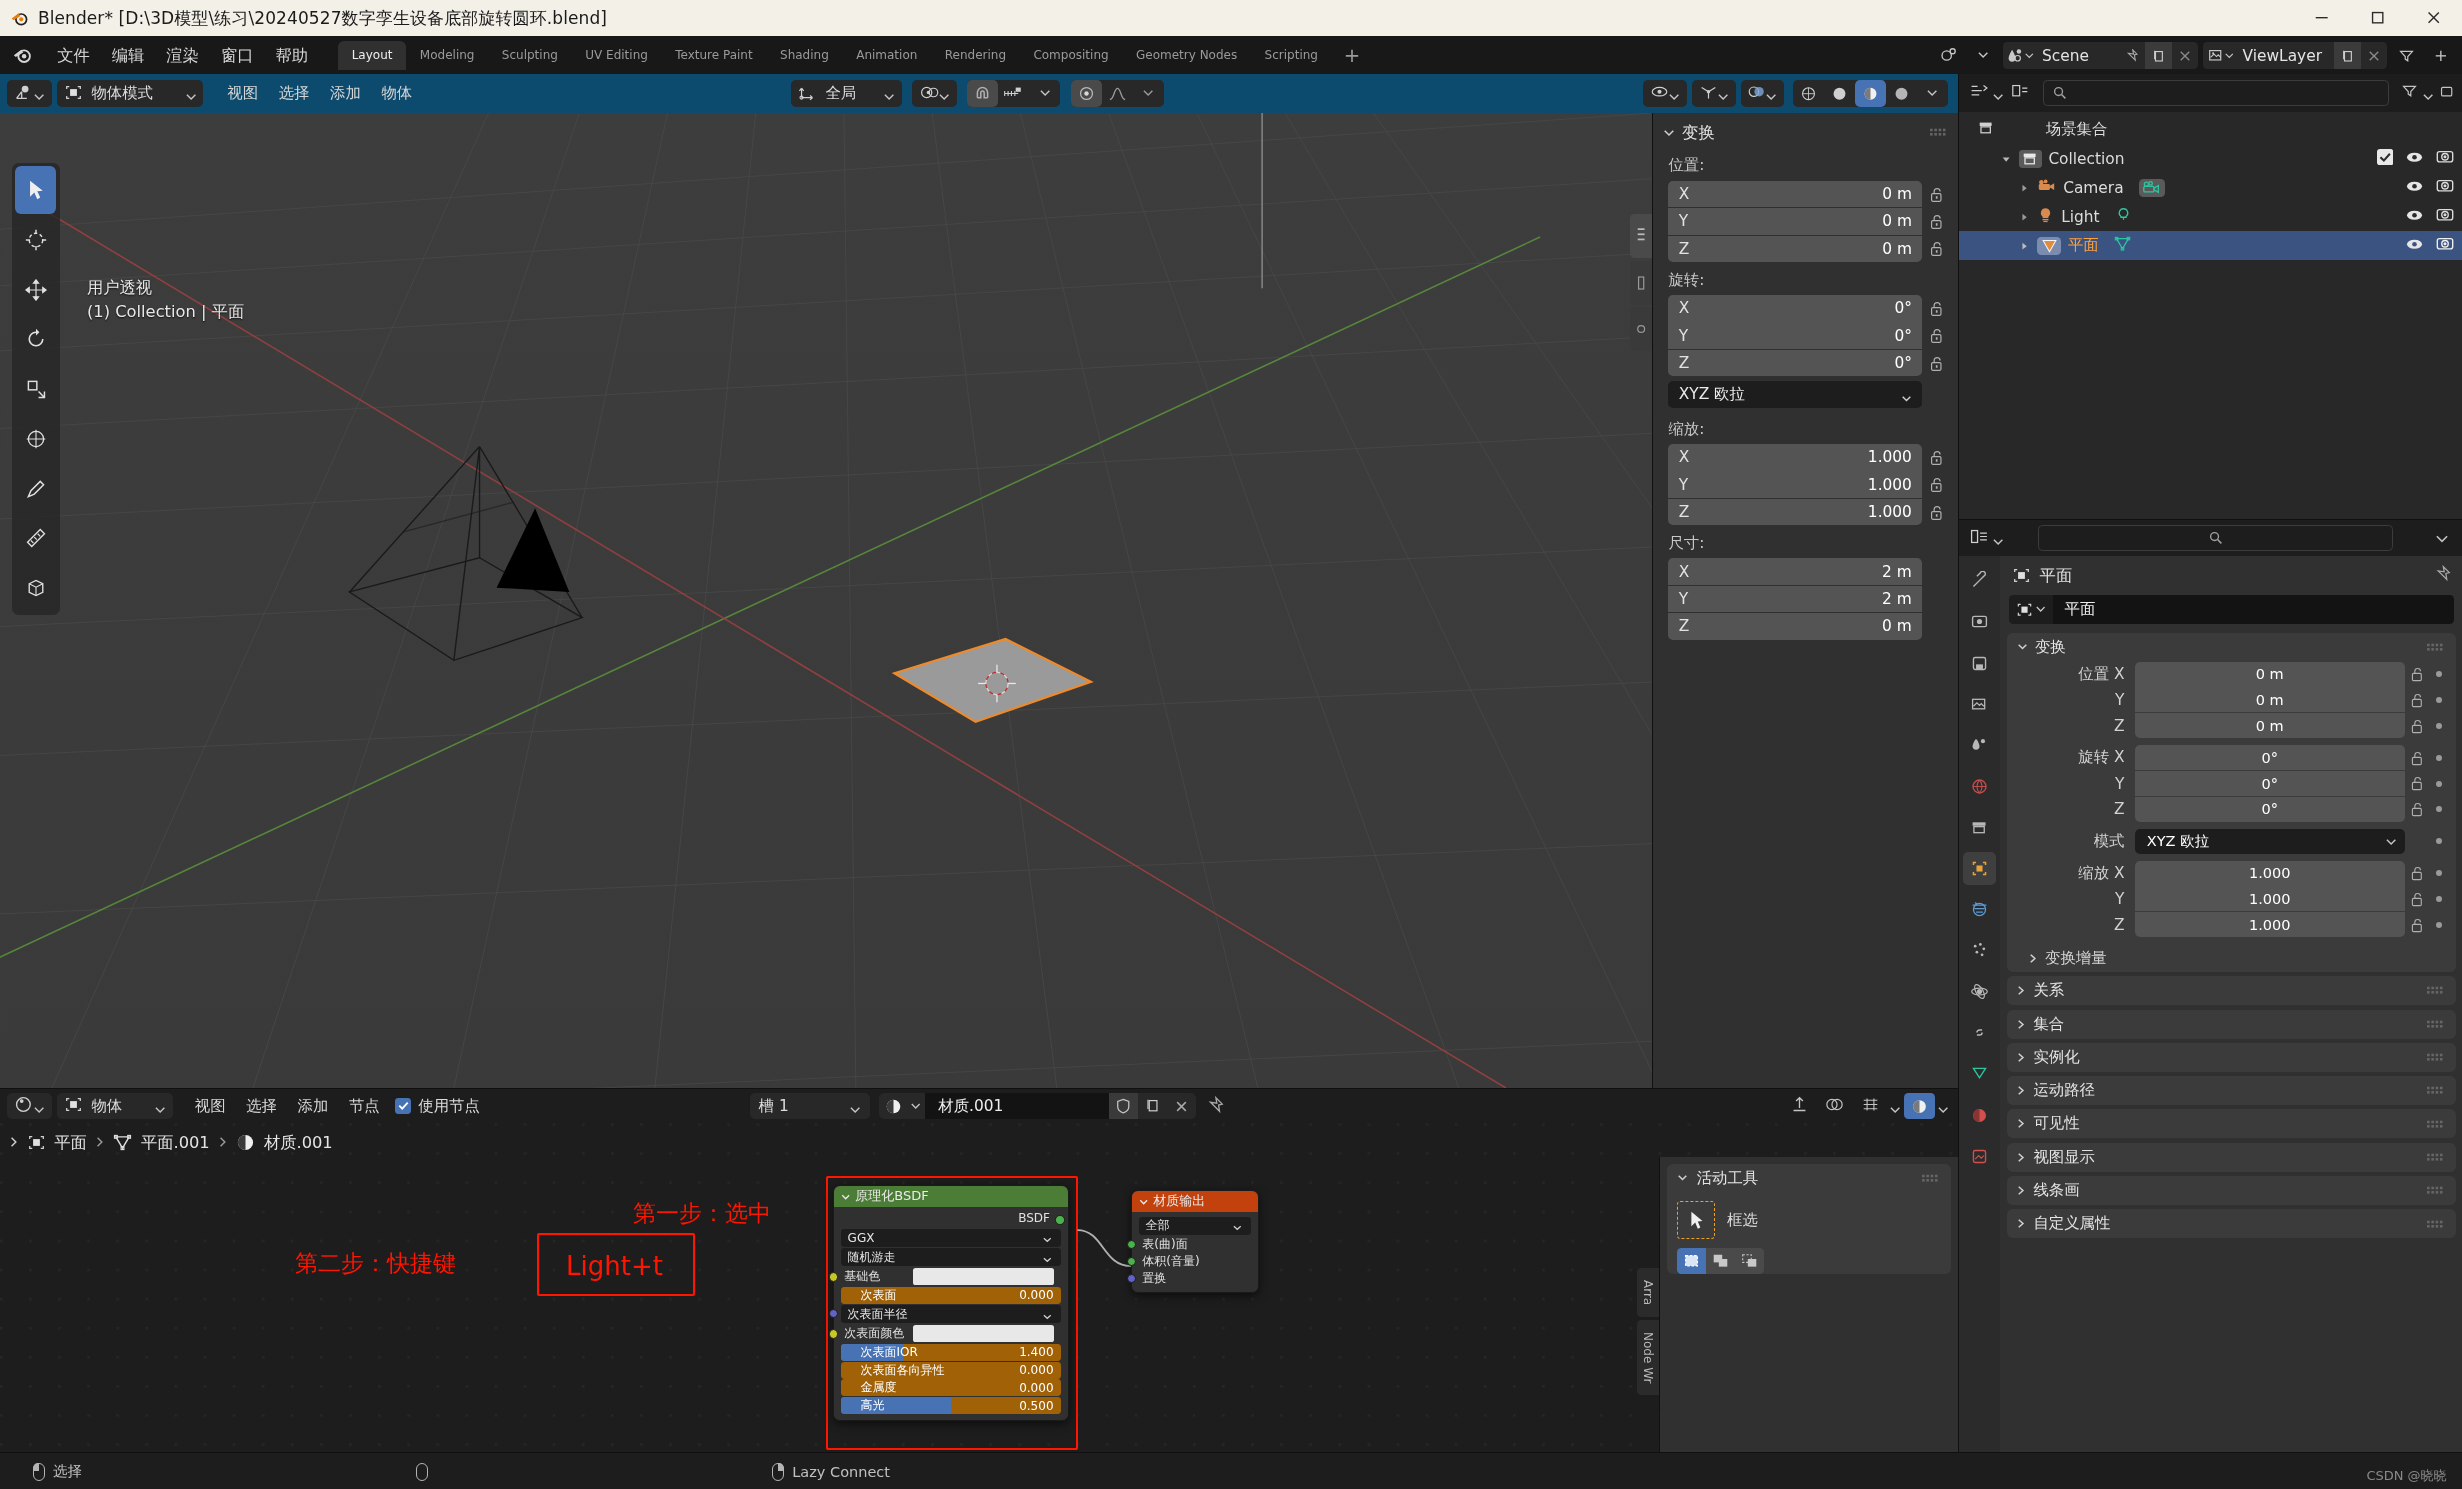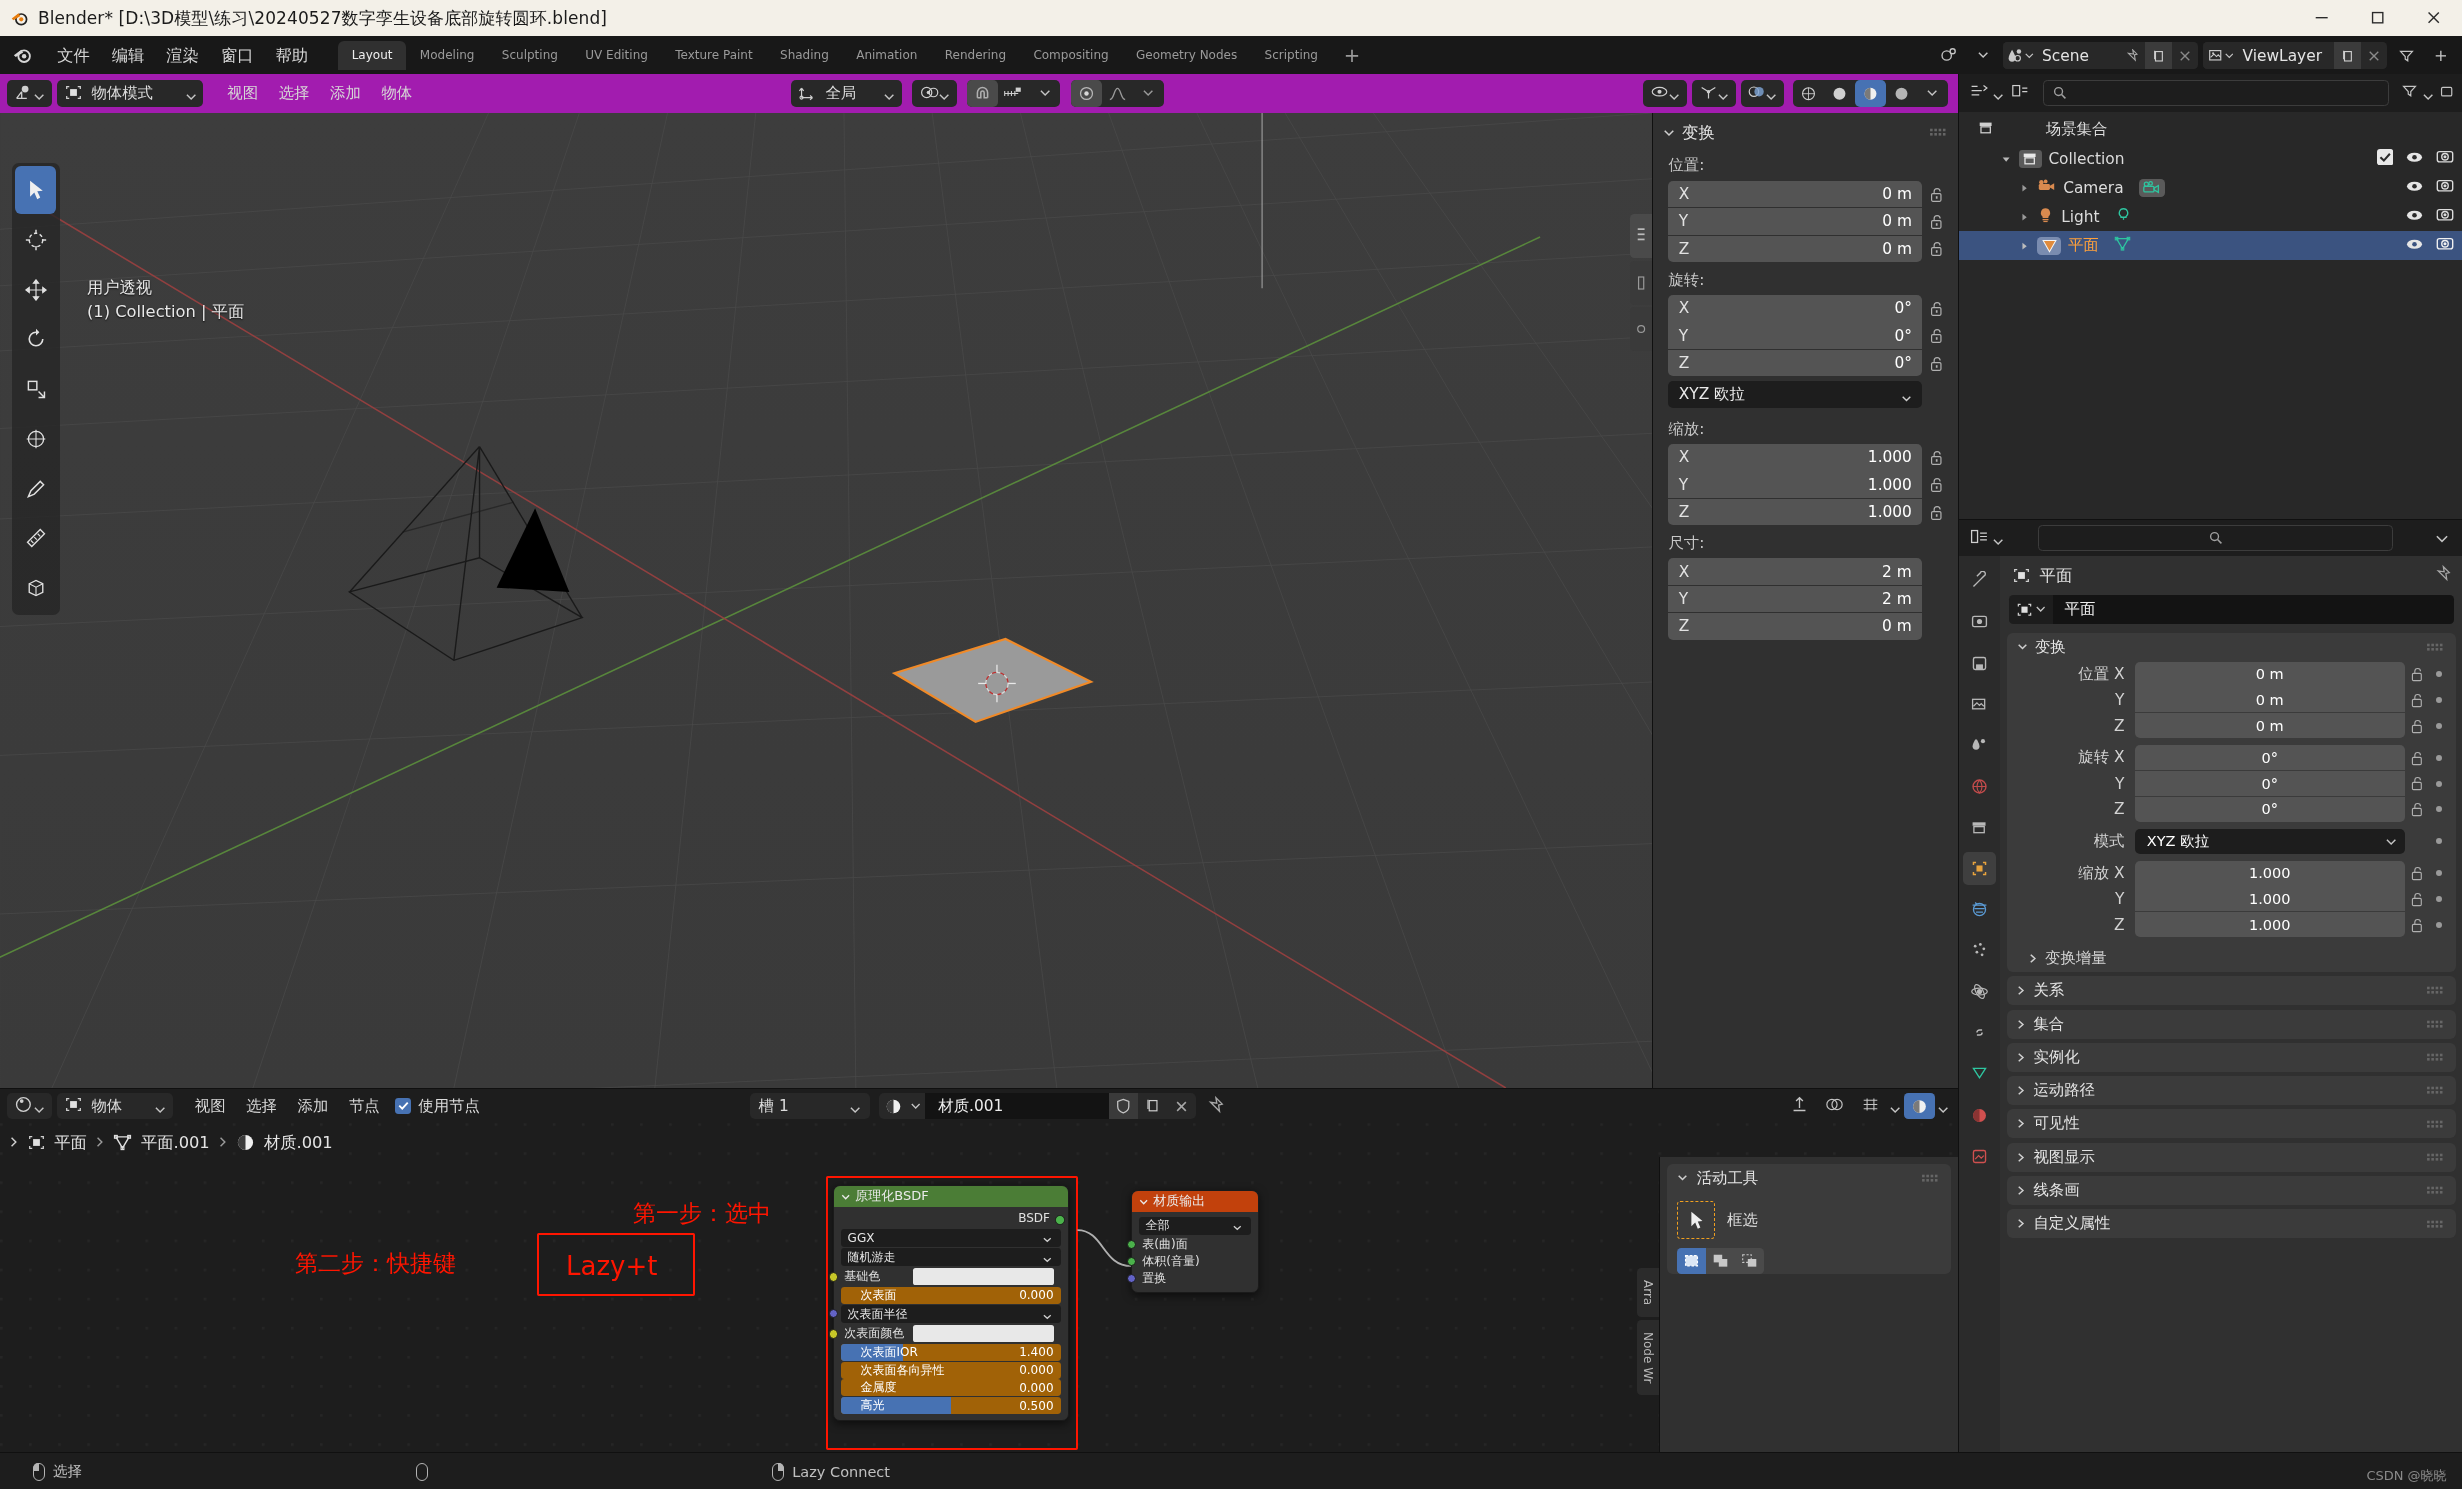--- a/index.html
+++ b/index.html
@@ -48,21 +48,21 @@
   }
   .sb-icon { width: 34px; height: 26.5px; display: flex; align-items: center; justify-content: center; background:#282828; }
   .sb-name { font-size: 15.4px; color: #e4e4e4; padding: 0 12px 0 5.1px; min-width: 82px; white-space: nowrap; }
   .sb-mini { width: 26.5px; height: 26.5px; display:flex; align-items:center; justify-content:center; }
   .sb-mini.lit { background: #3b3b3b; }
   .topbar-icon { width: 29px; height: 26.5px; display:flex; align-items:center; justify-content:center; }
 
   
   .vp-header {
     position: absolute; left: 0; top: 74px; width: 1958px; height: 39px;
-    background: #a21caf; display: flex; align-items: center;
+    background: #0c4a6e; display: flex; align-items: center;
   }
   .hdr-pill {
     display: flex; align-items: center; height: 27px; background: #282828; border-radius: 5.1px;
     padding: 0 6.8px; margin-left: 6.8px;
   }
   .hdr-pill .lbl { font-size: 15.4px; color: #dcdcdc; padding: 0 8.6px; white-space: nowrap; }
   .chev { width: 11px; height: 11px; display:inline-block; }
   .hdr-menu { font-size: 15.4px; color: #d6d6d6; padding: 3.4px 10.3px; border-radius: 3.4px; white-space: nowrap; }
   .hdr-group { display:flex; align-items:center; height:27px; background:#282828; border-radius:5.1px; margin-left:10.3px; }
   .hdr-ibtn { width:31px;height:27px;display:flex;align-items:center;justify-content:center; }
@@ -1812,21 +1812,21 @@
               <circle cx="10" cy="10" r="8" fill="#f0f0f0"></circle>
               <path d="M10 2 a8 8 0 0 0 0 16 z" fill="#3a3a3a"></path>
             </svg>
         </span>
         <span>材质.001</span>
       </div>
 
       <div class="redtext" style="left:633px; top:75px;">第一步：选中</div>
       <div class="redtext" style="left:295px; top:125px;">第二步：快捷键</div>
       <div class="redbox" style="left:537px; top:110px; width:158px; height:63px;"></div>
-      <div class="redtext" style="left:566px; top:128px; font-size:26px;">Lazy+t</div>
+      <div class="redtext" style="left:566px; top:128px; font-size:26px;">Light+t</div>
 
       <div class="redbox" style="left:826px; top:53px; width:252px; height:274px;"></div>
 
       <svg style="position:absolute;left:0;top:0;width:100%;height:100%;pointer-events:none;" viewBox="0 0 2288 384" width="1958" height="329">
         <path d="M1259 125 C1290 125, 1288 167, 1322 167" fill="none" stroke="#b0b0b0" stroke-width="2.2"></path>
       </svg>
 
       <div class="node" style="left:833px; top:62px; width:236px;">
         <div class="node-hdr" style="background:#4b7d36;">
           <span><svg width="9.4" height="6.8" viewBox="0 0 11 8">

